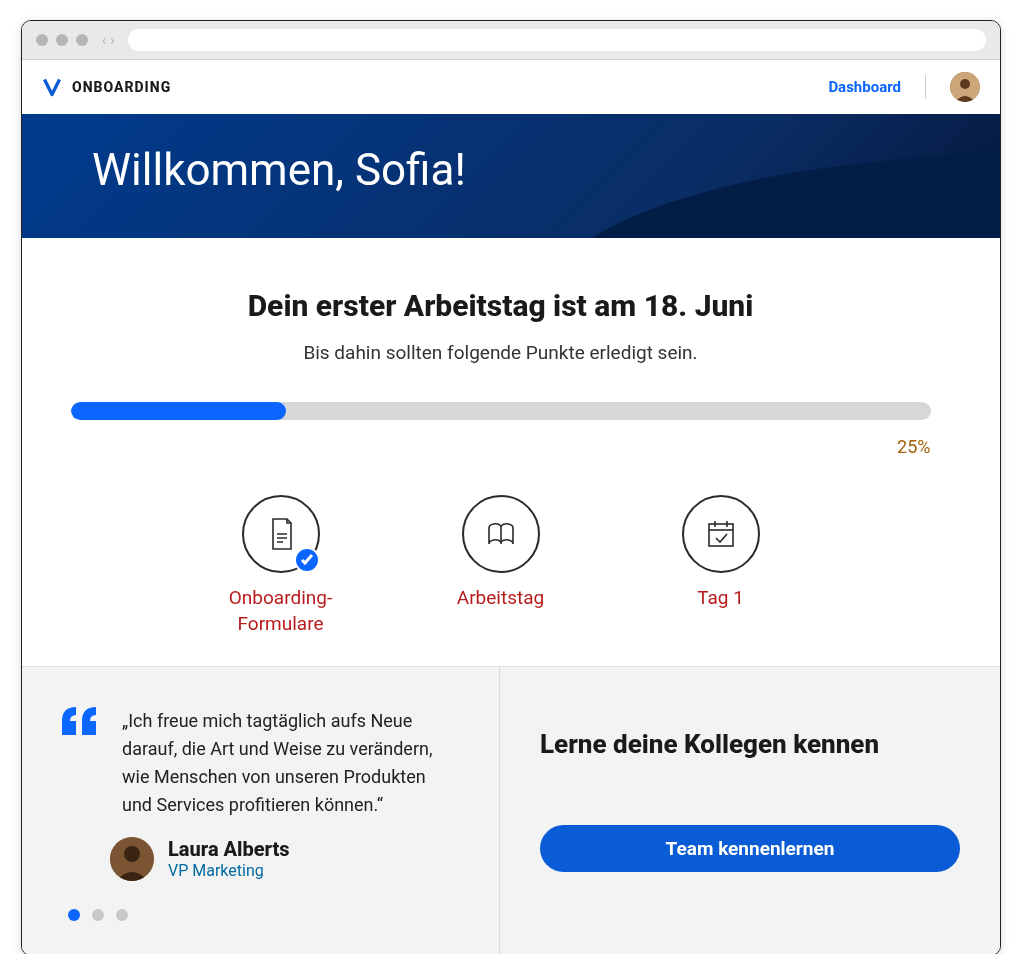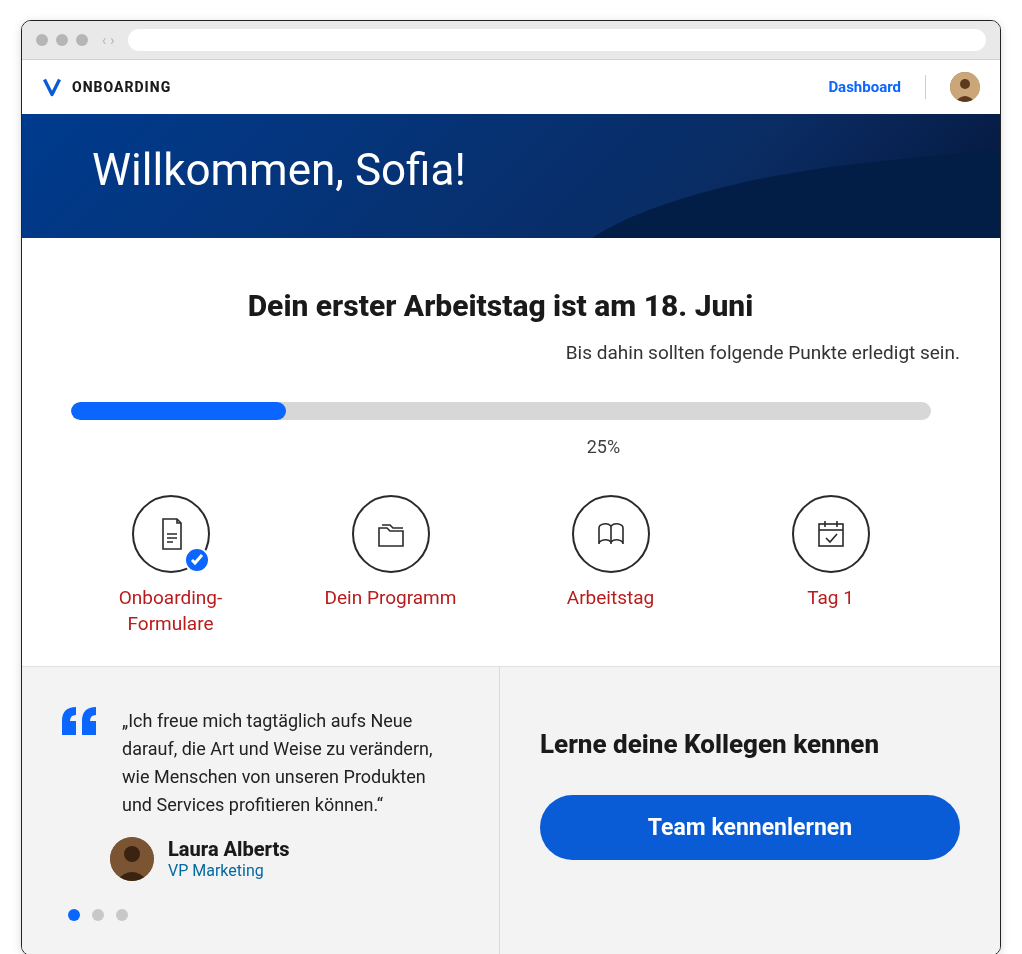--- a/index.html
+++ b/index.html
@@ -95,32 +95,32 @@
     border-top-left-radius:60%;
   }
   .hero h1 {
     font-size: 44px;
     font-weight: 400;
     position: relative; z-index:1;
   }
   
   .main { padding: 50px 40px 30px 19px; text-align: center; }
   .main h2 { font-size: 30px; font-weight: 800; }
-  .subtext { margin-top: 18px; font-size: 19px; color: #333; text-align: right; }
+  .subtext { margin-top: 18px; font-size: 19px; color: #333; }
   .progress-wrap { margin: 38px auto 4px auto; width: 860px; max-width: 100%; }
   .progress-track {
     height: 18px; border-radius: 10px; background: #d7d7d7;
     overflow: hidden;
   }
   .progress-fill {
     height: 100%; background: #0a66ff; border-radius: 10px 10px 10px 10px;
     width: 25%;
   }
   .progress-label {
-    text-align: center; font-size: 18px; color: #404040;
+    text-align: right; font-size: 18px; color: #a16207;
     margin-top: 16px;
     width: 860px; max-width:100%; margin-left:auto; margin-right:auto;
     padding-left: 230px;
   }
   .steps {
     display: flex; justify-content: center; gap: 40px;
     margin-top: 38px;
   }
   .step {
     width: 180px; display:flex; flex-direction:column; align-items:center;
@@ -158,27 +158,27 @@
     background:linear-gradient(135deg,#6b4a2d,#a57c52);
     overflow:hidden;
   }
   .person-name { font-weight:800; font-size:20px; }
   .person-title { font-size:16px; color:#0369a1; }
   .pager { display:flex; gap:12px; margin-top:28px; margin-left:6px; }
   .pdot { width:12px; height:12px; border-radius:50%; background:#c8c8c8; }
   .pdot.active { background:#0a66ff; }
   .bright h3 { font-size:26px; font-weight:800; margin-top:22px; }
   .cta {
-    margin-top:36px;
+    margin-top:66px;
     display:inline-block;
     background:#0a5cd6;
     color:#fff;
     font-weight:700;
-    font-size:23px;
-    padding:19px 58px;
+    font-size:19px;
+    padding:12px 58px;
     border-radius:40px;
     width:420px; max-width:100%; text-align:center;
   }
 </style>
 </head>
 <body>
 
 <div class="window">
 
   <div class="chrome">
@@ -239,29 +239,20 @@
             </svg>
           <span class="check-badge">
             <svg viewBox="0 0 14 14">
                 <path d="M2 7 l3 3 l7 -8"></path>
               </svg>
           </span>
         </div>
         <div class="step-label">Onboarding-Formulare</div>
       </div>
 
-      <div class="step">
-        <div class="step-icon">
-          <svg viewBox="0 0 40 40">
-              <path d="M8 14 h8 l3 3 h13 v15 h-24 z"></path>
-              <path d="M11 11 h8 l3 3 h10"></path>
-            </svg>
-        </div>
-        <div class="step-label">Dein Programm</div>
-      </div>
 
       <div class="step">
         <div class="step-icon">
           <svg viewBox="0 0 40 40">
               <path d="M20 12 c-4 -4 -12 -2 -12 2 v16 c0 -4 8 -6 12 -2 c4 -4 12 -2 12 2 v-16 c0 -4 -8 -6 -12 -2 z"></path>
               <path d="M20 12 v18"></path>
             </svg>
         </div>
         <div class="step-label">Arbeitstag</div>
       </div>

